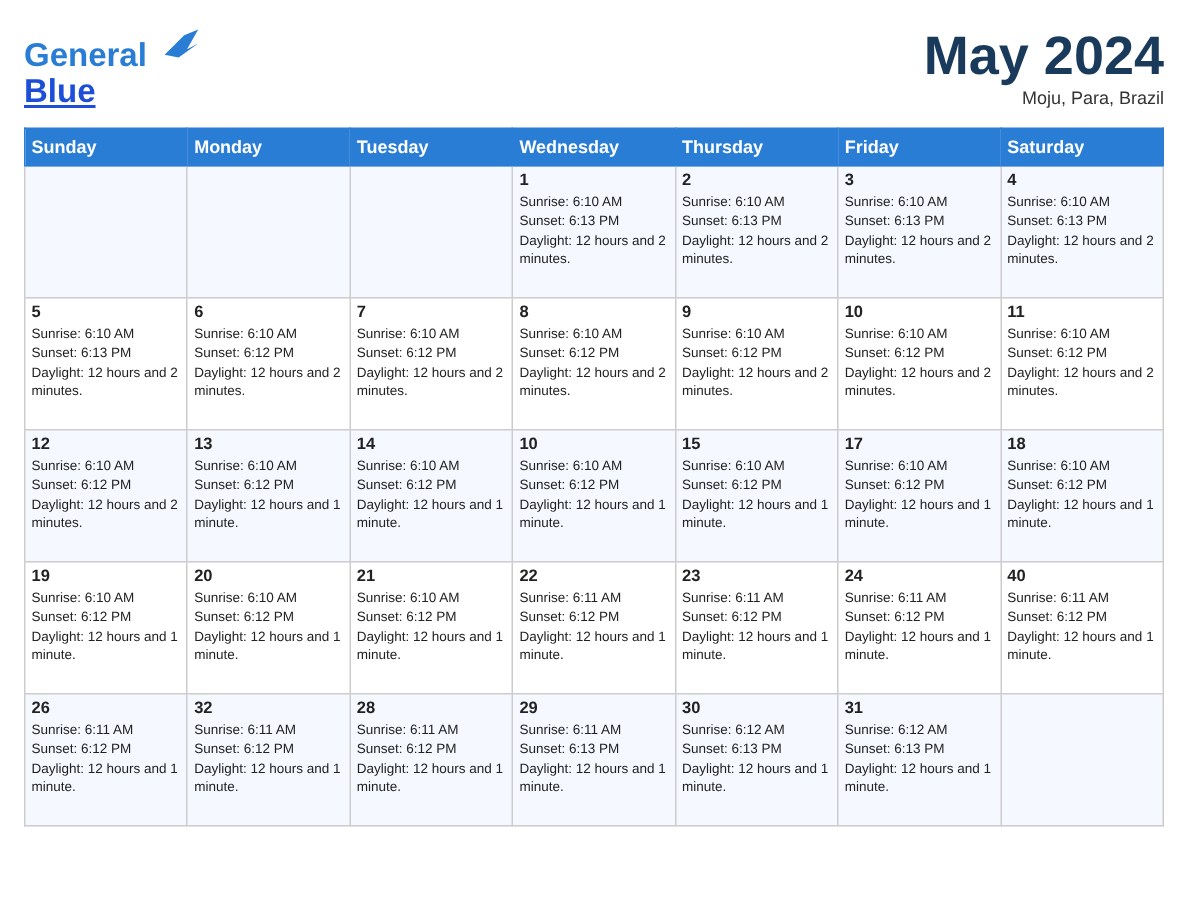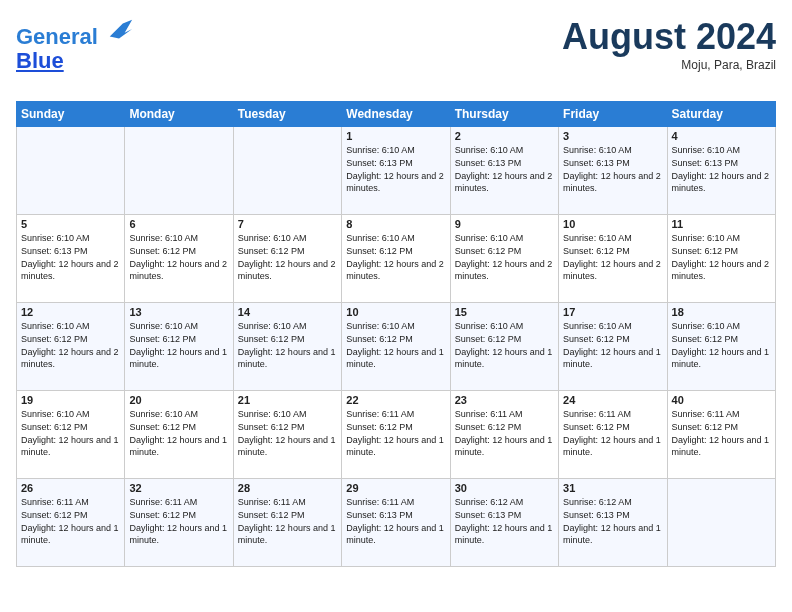--- a/index.html
+++ b/index.html
@@ -7,21 +7,21 @@
       font-family: Arial, sans-serif;
       background: #fff;
       width: 792px;
       min-height: 612px;
       padding: 16px;
     }
     .header {
       display: flex;
       justify-content: space-between;
       align-items: flex-start;
-      margin-bottom: 28px;
+      margin-bottom: 12px;
     }
     .logo {
       display: flex;
       align-items: center;
     }
     .logo-text {
       font-size: 22px;
       font-weight: bold;
       color: #1a3a5c;
       line-height: 1.1;
@@ -101,21 +101,21 @@
             <polygon points="4,22 18,8 28,4 20,18 28,14 14,24" fill="#2a7dd4"></polygon>
           </svg>
         </div>
       </div>
       <div class="logo-text">
         <span style="color:#1d4ed8;text-decoration:underline;">Blue</span>
       </div>
     </div>
   </div>
   <div class="title-block">
-    <div class="month-year">August 2024</div>
+    <div class="month-year">May 2024</div>
     <div class="location">Moju, Para, Brazil</div>
   </div>
 </div>
 
 <table>
   <thead>
     <tr>
     <th>Sunday</th>
         <th>Monday</th>
         <th>Tuesday</th>

